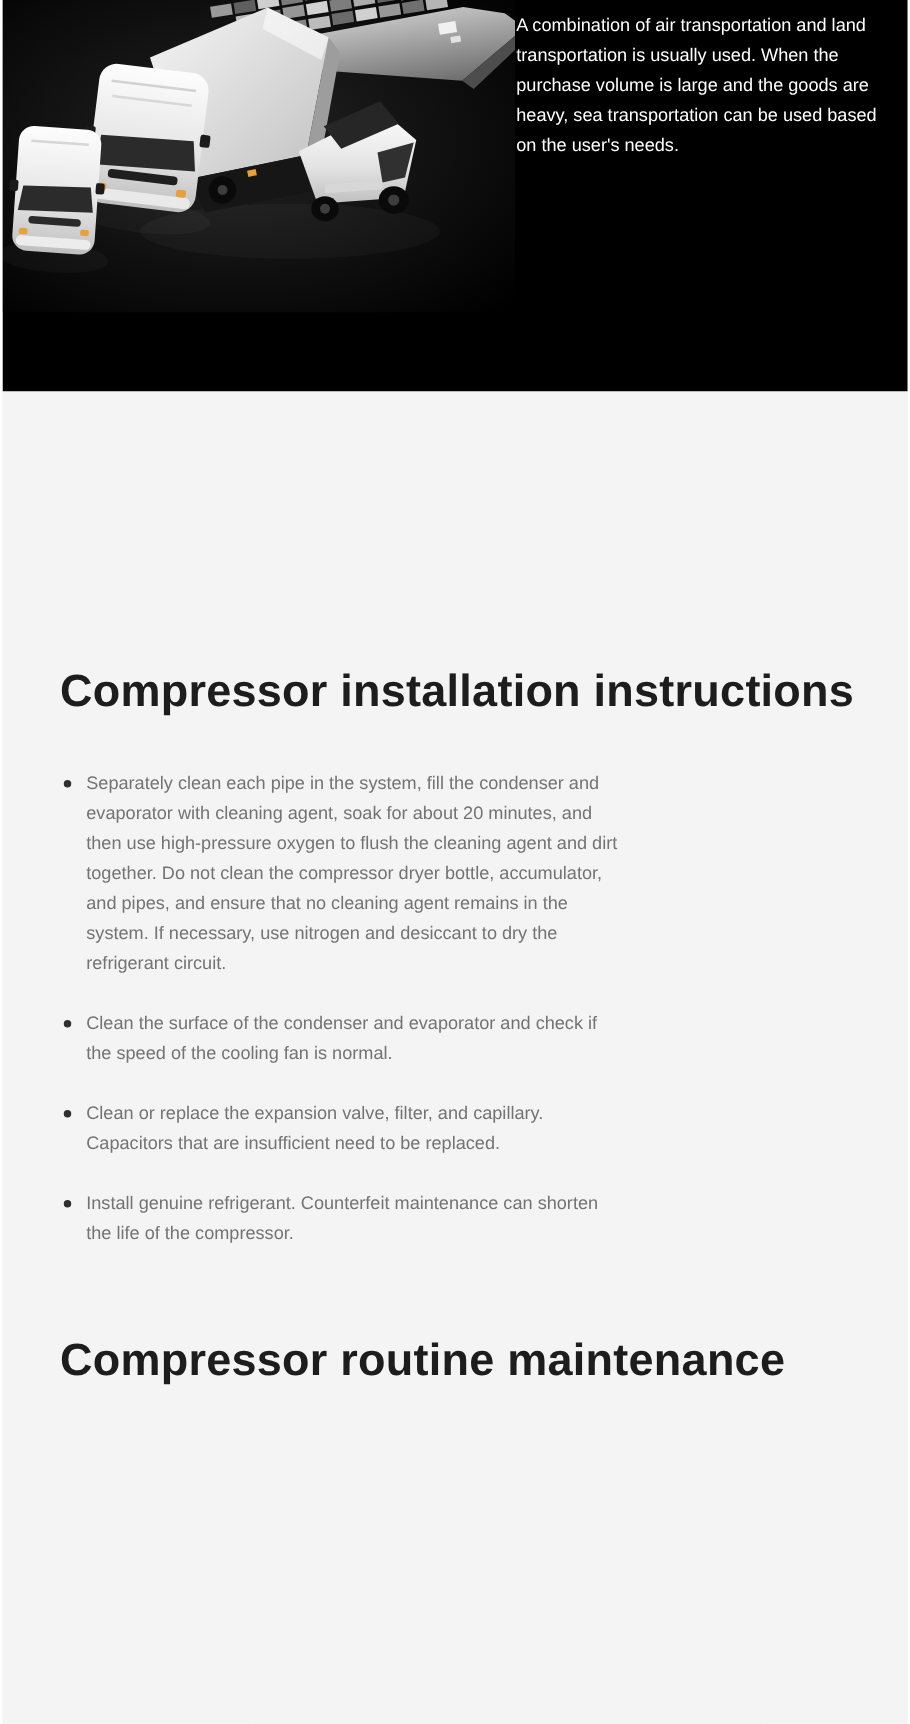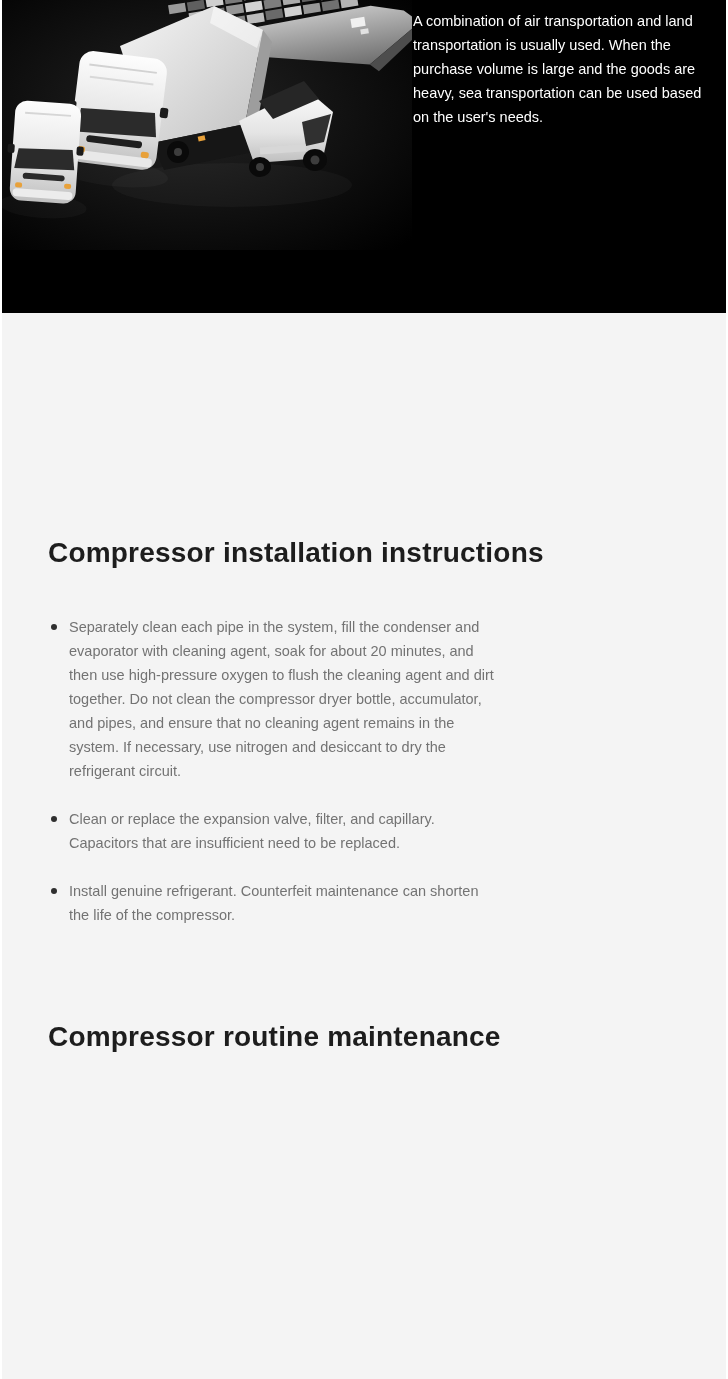--- a/index.html
+++ b/index.html
@@ -46,27 +46,27 @@
   .content {
     box-sizing: border-box;
     width: 728px;
     height: 1066px;
     background: #f4f4f4;
     padding: 222px 46px 0 46px;
   }
   .section-title {
     margin: 0;
     color: #1d1d1d;
-    font-size: 28px;
+    font-size: 36px;
     line-height: 36px;
     font-weight: 700;
     letter-spacing: 0.2px;
   }
   .section-title.installation { margin-bottom: 44px; }
-  .section-title.maintenance  { margin-top: 92px; }
+  .section-title.maintenance  { margin-top: 71px; }
   .bullet-list {
     list-style: none;
     margin: 0;
     padding: 0;
     width: 452px;
   }
   .bullet-list li {
     position: relative;
     padding-left: 21px;
     margin-bottom: 24px;
@@ -205,20 +205,21 @@
 
     <p class="hero-caption">A combination of air transportation and land transportation is usually used. When the purchase volume is large and the goods are heavy, sea transportation can be used based on the user's needs.</p>
   </div>
 
   <div class="content">
 
     <h2 class="section-title installation">Compressor installation instructions</h2>
 
     <ul class="bullet-list">
       <li>Separately clean each pipe in the system, fill the condenser and evaporator with cleaning agent, soak for about 20 minutes, and then use high-pressure oxygen to flush the cleaning agent and dirt together. Do not clean the compressor dryer bottle, accumulator, and pipes, and ensure that no cleaning agent remains in the system. If necessary, use nitrogen and desiccant to dry the refrigerant circuit.</li>
+      <li>Clean the surface of the condenser and evaporator and check if the speed of the cooling fan is normal.</li>
       <li>Clean or replace the expansion valve, filter, and capillary. Capacitors that are insufficient need to be replaced.</li>
       <li>Install genuine refrigerant. Counterfeit maintenance can shorten the life of the compressor.</li>
     </ul>
 
     <h2 class="section-title maintenance">Compressor routine maintenance</h2>
   </div>
 
 </div>
 
 </body></html>

